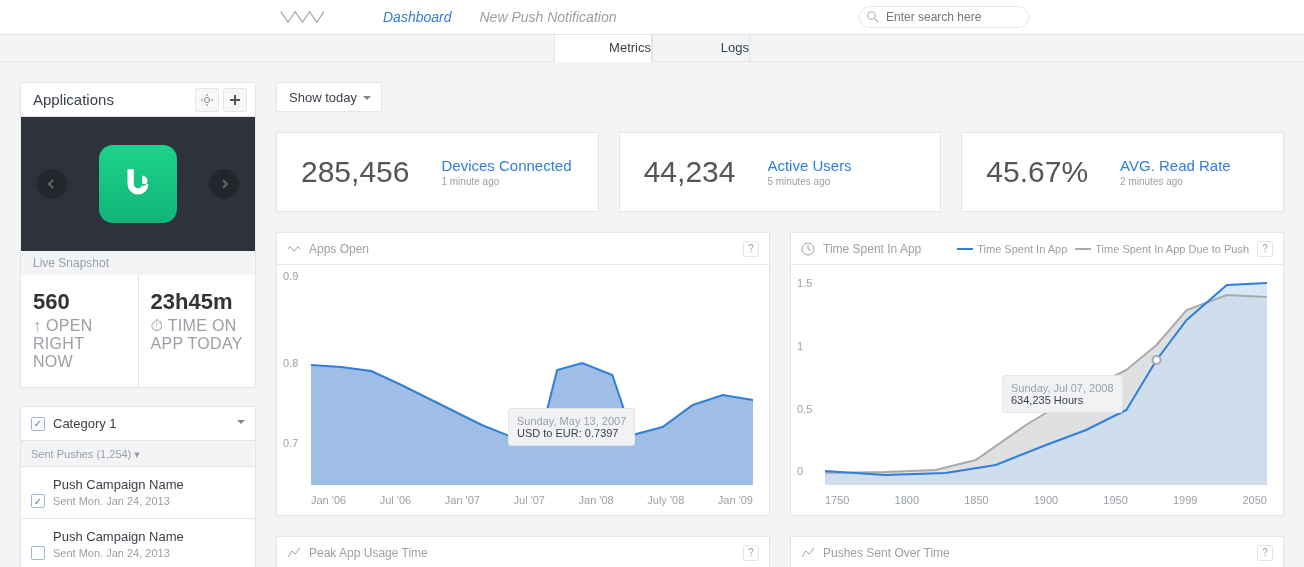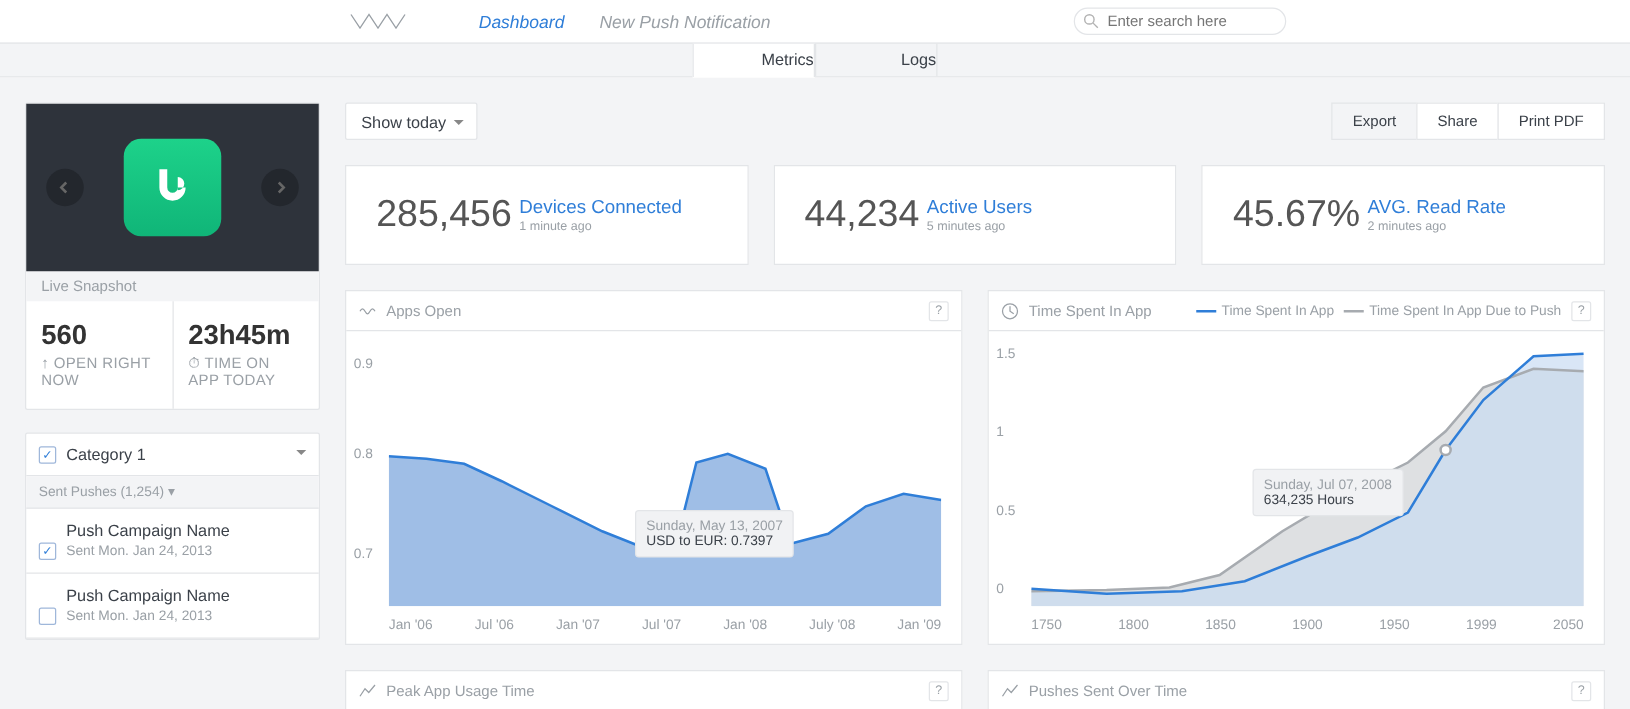--- a/index.html
+++ b/index.html
@@ -33,39 +33,39 @@
   .iconbtn{width:24px;height:24px;border:1px solid var(--border);background:var(--btn);border-radius:2px;display:flex;align-items:center;justify-content:center;margin-left:4px;cursor:pointer;}
   .appcard{background:#2e333b;height:134px;display:flex;align-items:center;justify-content:center;position:relative;}
   .arrow{width:30px;height:30px;border-radius:50%;background:#23272d;display:flex;align-items:center;justify-content:center;position:absolute;}
   .arrow.l{left:16px;} .arrow.r{right:16px;}
   .vinelogo{width:78px;height:78px;border-radius:14px;background:linear-gradient(#1dd28a,#10b578);display:flex;align-items:center;justify-content:center;}
   .snapshot{height:24px;line-height:24px;padding:0 12px;background:var(--bg);font-size:12px;color:var(--text-muted);}
   .livestats{display:flex;}
   .livestats .cell{flex:1;padding:14px 12px 16px;border-right:1px solid var(--border);}
   .livestats .cell:last-child{border-right:none;}
   .livestats .big{font-size:22px;font-weight:600;color:#333;}
-  .livestats .small{font-size:12px;color:var(--text-muted);letter-spacing:.3px;margin-top:2px;}
+  .livestats .small{font-size:16px;color:var(--text-muted);letter-spacing:.3px;margin-top:2px;}
   .catpanel{margin-top:18px;}
   .catpanel .hd{height:34px;display:flex;align-items:center;padding:0 10px;border-bottom:1px solid var(--border);}
   .check{width:14px;height:14px;border:1px solid #9fb7da;border-radius:2px;display:inline-flex;align-items:center;justify-content:center;margin-right:8px;flex:none;}
   .check.on{background:#fff;}
   .check.on::after{content:"✓";font-size:10px;color:var(--accent2);}
   .catpanel .sub{height:26px;line-height:26px;padding:0 10px;font-size:11px;color:var(--text-muted);border-bottom:1px solid var(--border);background:var(--bg);}
   .pushitem{display:flex;align-items:flex-end;padding:10px;border-bottom:1px solid var(--border);}
   .pushitem .meta{line-height:1.3;}
   .pushitem .meta .sm{font-size:11px;color:var(--text-muted);}
   .content{flex:1;min-width:0;}
   .toolbar{display:flex;align-items:center;margin-bottom:20px;}
   .dropdown{height:30px;border:1px solid var(--border);background:#fff;display:flex;align-items:center;padding:0 24px 0 12px;position:relative;font-size:13px;cursor:pointer;border-radius:2px;}
   .dropdown::after{content:"";border:4px solid transparent;border-top-color:#888;position:absolute;right:10px;top:13px;}
   .btns{margin-left:auto;display:flex;}
   .btn{height:30px;border:1px solid var(--border);background:#fff;padding:0 16px;line-height:28px;font-size:12px;cursor:pointer;margin-left:-1px;}
   .btn:first-child{background:var(--bg);}
   .kpis{display:flex;gap:20px;margin-bottom:20px;}
-  .kpi{flex:1;background:#fff;border:1px solid var(--border);display:flex;align-items:center;padding:22px 24px;gap:6px;}
+  .kpi{flex:1;background:#fff;border:1px solid var(--border);display:flex;align-items:center;padding:22px 24px;gap:32px;}
   .kpi .num{font-size:30px;font-weight:300;color:#555;}
   .kpi .lbl{color:var(--accent2);font-size:15px;}
   .kpi .ts{font-size:10px;color:var(--text-muted);margin-top:2px;}
   .chartrow{display:flex;gap:20px;margin-bottom:20px;}
   .chart{flex:1;background:#fff;border:1px solid var(--border);}
   .chart .chd{height:32px;display:flex;align-items:center;padding:0 10px;border-bottom:1px solid var(--border);font-size:12px;color:var(--text-muted);gap:8px;}
   .chart .chd .sp{flex:1;}
   .chart .chd .help{width:16px;height:16px;border:1px solid var(--border);border-radius:2px;text-align:center;line-height:14px;font-size:10px;color:var(--text-muted);}
   .lg{display:flex;align-items:center;gap:4px;font-size:11px;}
   .lg .dash{width:16px;height:2px;}
@@ -103,20 +103,41 @@
 
 <div class="tabbar">
   <div class="tab active">Metrics</div>
   <div class="tab">Logs</div>
 </div>
 
 <div class="main">
 
   <div class="sidebar">
     <div class="panel">
+      <div class="panel-hd">
+        <span class="ttl">Applications</span>
+        <span style="flex:1"></span>
+        <span class="iconbtn">
+            <svg width="12" height="12" viewBox="0 0 12 12">
+              <circle cx="6" cy="6" r="2.5" fill="none" stroke="#888"></circle>
+              <g stroke="#888">
+                <line x1="6" y1="0" x2="6" y2="2"></line>
+                <line x1="6" y1="10" x2="6" y2="12"></line>
+                <line x1="0" y1="6" x2="2" y2="6"></line>
+                <line x1="10" y1="6" x2="12" y2="6"></line>
+              </g>
+            </svg>
+          </span>
+        <span class="iconbtn">
+            <svg width="12" height="12" viewBox="0 0 12 12">
+              <line x1="6" y1="1" x2="6" y2="11" stroke="#555" stroke-width="2"></line>
+              <line x1="1" y1="6" x2="11" y2="6" stroke="#555" stroke-width="2"></line>
+            </svg>
+          </span>
+      </div>
       <div class="appcard">
         <div class="arrow l">
             <svg width="10" height="10" viewBox="0 0 10 10">
               <path d="M6 1 L2 5 L6 9" stroke="#666" fill="none" stroke-width="2"></path>
             </svg>
           </div>
         <div class="vinelogo">
             <svg width="42" height="42" viewBox="0 0 40 40">
               <path d="M10 6 v14 a10 10 0 0 0 20 0 h-6 a4 4 0 0 1 -8 0 v-14 z M24 12 a5 5 0 1 1 0 10" fill="#fff"></path>
             </svg>
@@ -163,25 +184,20 @@
       </div>
     </div>
   </div>
 
   <div class="content">
 
     <div class="toolbar">
       <div class="dropdown">
           <span>Show today</span>
         </div>
-      <div class="btns">
-        <div class="btn">Export</div>
-        <div class="btn">Share</div>
-        <div class="btn">Print PDF</div>
-      </div>
     </div>
 
     <div class="kpis">
       <div class="kpi">
         <div class="num">285,456</div>
         <div>
             <div class="lbl">Devices Connected</div>
             <div class="ts">1 minute ago</div>
           </div>
       </div>
@@ -206,21 +222,21 @@
       <div class="chart">
         <div class="chd">
           <svg width="14" height="14" viewBox="0 0 14 14">
               <path d="M1 7 q2 -4 4 0 t4 0 t4 0" stroke="#9aa0a6" fill="none"></path>
             </svg>
           <span>Apps Open</span>
           <span class="sp"></span>
           <span class="help">?</span>
         </div>
         <div class="chartbody">
-          <span class="ylab" style="top:20px">0.9</span>
+          <span class="ylab" style="top:5px">0.9</span>
           <span class="ylab" style="top:92px">0.8</span>
           <span class="ylab" style="top:172px">0.7</span>
           <svg width="100%" height="210" viewBox="0 0 440 210" preserveAspectRatio="none">
             <path class="areafill" d="M0 90 L30 92 L60 96 L90 110 L130 130 L170 150 L200 162 L215 165 L230 155 L245 95 L270 88 L300 100 L320 160 L350 152 L380 130 L410 120 L440 125 L440 210 L0 210 Z"></path>
             <path class="line1" d="M0 90 L30 92 L60 96 L90 110 L130 130 L170 150 L200 162 L215 165 L230 155 L245 95 L270 88 L300 100 L320 160 L350 152 L380 130 L410 120 L440 125"></path>
             <circle cx="215" cy="165" r="4" fill="#fff" stroke="#2f7ed8" stroke-width="2"></circle>
           </svg>
           <div class="tooltip" style="left:220px;top:143px">
             <div class="tt-hd">Sunday, May 13, 2007</div>
             <div>USD to EUR: 0.7397</div>

